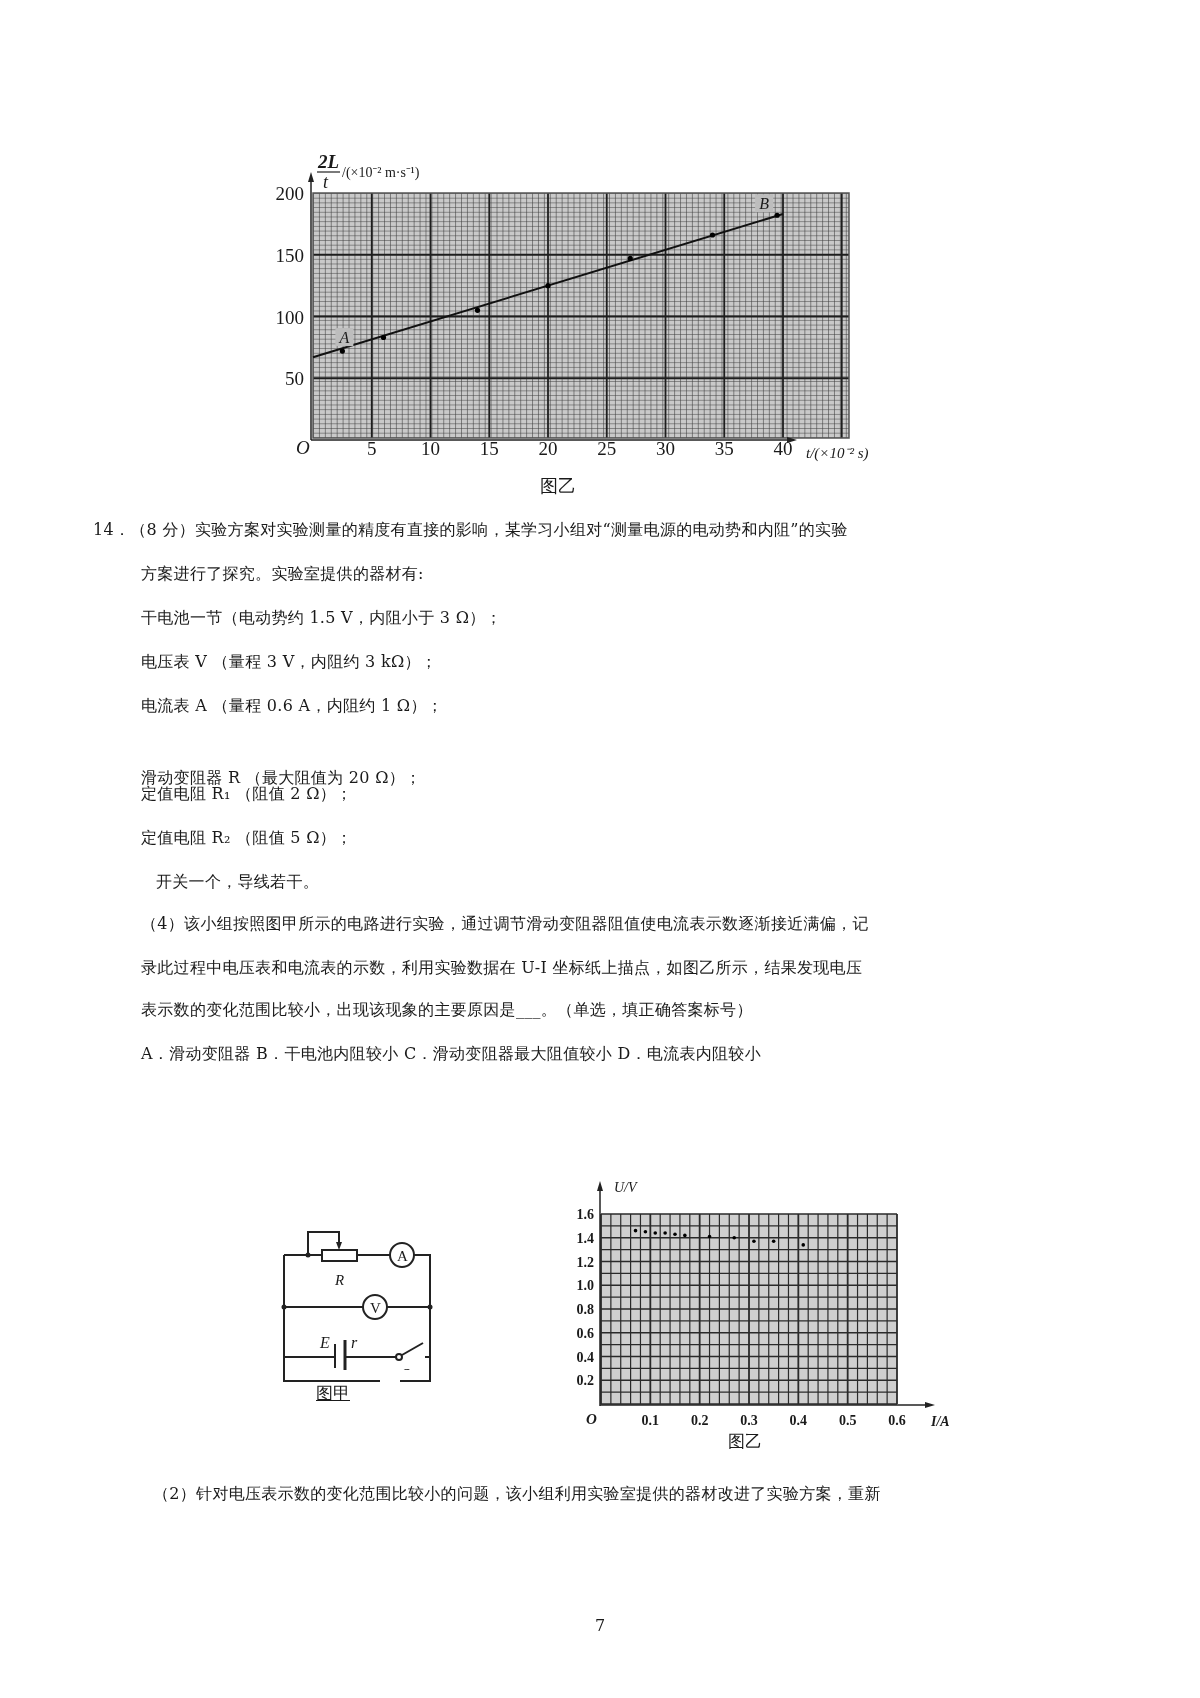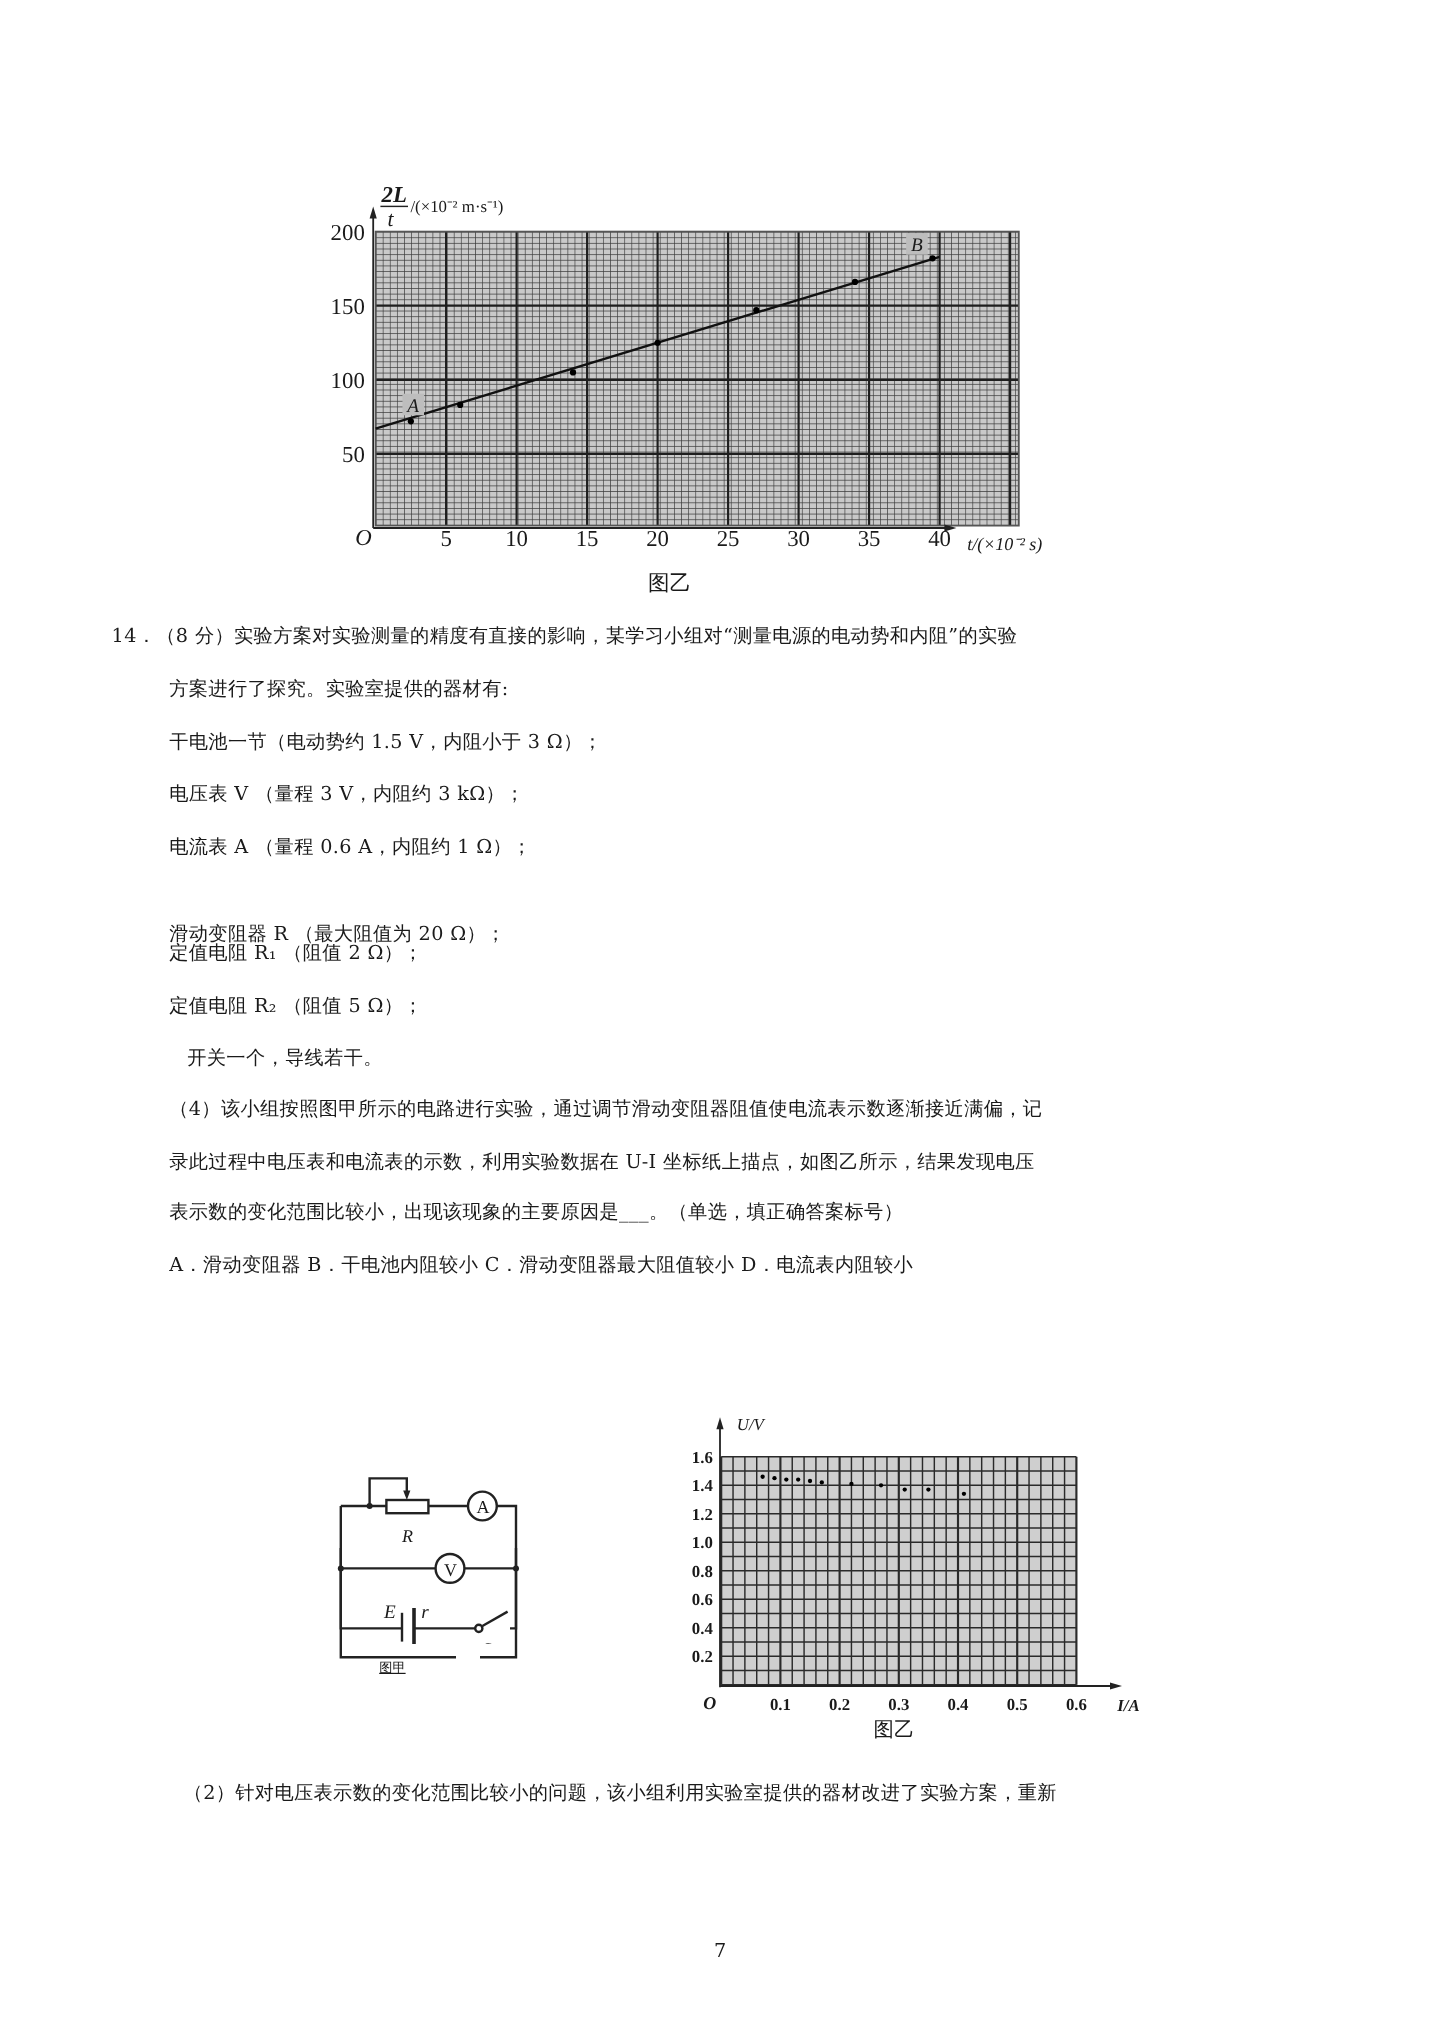--- a/index.html
+++ b/index.html
@@ -124,21 +124,21 @@
     <line x1="95" y1="50" x2="95" y2="82" stroke-width="3"></line>
     <line x1="95" y1="67" x2="146" y2="67"></line>
     <circle cx="149" cy="67" r="3" fill="#fff"></circle>
     <line x1="152" y1="65" x2="173" y2="53"></line>
     <polyline points="175,67 180,67 180,0"></polyline>
   </g>
   <text x="70" y="58" font-size="16" font-style="italic">E</text>
   <text x="101" y="58" font-size="16" font-style="italic">r</text>
   <text x="152" y="90" font-size="16" font-family="DejaVu Sans, sans-serif">S</text>
 </svg>
-<div class="cap" style="left:316px;top:1382px;font-size:11px;text-decoration:underline;">图甲</div>
+<div class="cap" style="left:316px;top:1382px;font-size:17px;text-decoration:underline;">图甲</div>
 
 <svg class="abs" style="left:0;top:0" width="1200" height="1470" id="chart2">
   <rect x="601" y="1214" width="296" height="190" fill="#cfcfcf"></rect>
   <g id="c2-grid">
       <line x1="601" y1="1214" x2="601" y2="1404" stroke="#2a2a2a" stroke-width="1.8"></line>
       <line x1="610.8666666666667" y1="1214" x2="610.8666666666667" y2="1404" stroke="#2a2a2a" stroke-width="1.2"></line>
       <line x1="620.7333333333333" y1="1214" x2="620.7333333333333" y2="1404" stroke="#2a2a2a" stroke-width="1.2"></line>
       <line x1="630.6" y1="1214" x2="630.6" y2="1404" stroke="#2a2a2a" stroke-width="1.2"></line>
       <line x1="640.4666666666667" y1="1214" x2="640.4666666666667" y2="1404" stroke="#2a2a2a" stroke-width="1.2"></line>
       <line x1="650.3333333333334" y1="1214" x2="650.3333333333334" y2="1404" stroke="#2a2a2a" stroke-width="1.8"></line>

